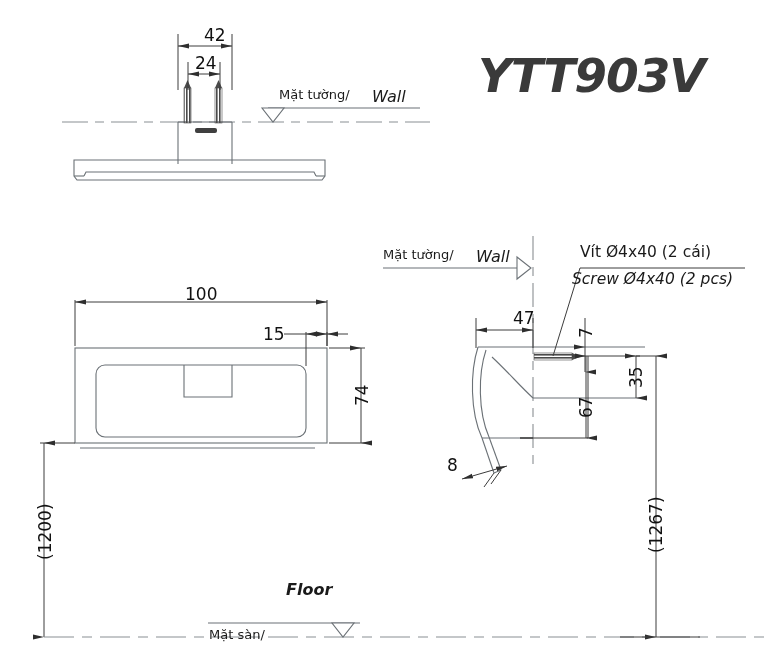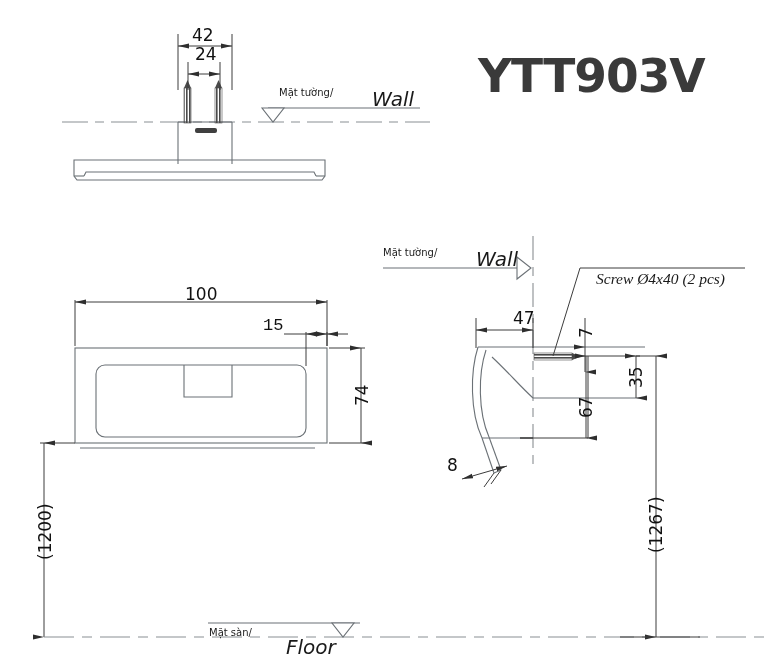--- a/index.html
+++ b/index.html
@@ -21,20 +21,21 @@
     position: absolute;
     left: 0;
     top: 0;
   }
   .model-code {
     position: absolute;
     left: 478px;
     top: 48px;
     font-family: "DejaVu Sans", "Liberation Sans", sans-serif;
     font-weight: bold;
+    font-style: italic;
     font-size: 47px;
     letter-spacing: -1px;
     color: #3a3a3a;
     white-space: nowrap;
   }
   .lbl {
     position: absolute;
     font-family: "DejaVu Sans", "Liberation Sans", sans-serif;
     color: #1a1a1a;
     white-space: nowrap;
@@ -49,22 +50,22 @@
     transform-origin: left top;
     transform: rotate(-90deg);
   }
   .note-vn {
     font-size: 15.5px;
   }
   .note-en {
     font-size: 15.5px;
     font-style: italic;
   }
-  .wall-lbl-vn { font-size: 10px; }
-  .wall-lbl-en { font-size: 20px; font-style: italic; }
+  .wall-lbl-vn { font-size: 13px; }
+  .wall-lbl-en { font-size: 16px; font-style: italic; }
 </style>
 </head>
 <body>
 
 <div id="sheet">
 
   <svg width="768" height="669" viewBox="0 0 768 669">
     <defs>
       <marker id="arrL" markerWidth="12" markerHeight="8" refX="11" refY="4" orient="auto" markerUnits="userSpaceOnUse">
         <path d="M11,4 L0,1.6 L0,6.4 Z" fill="#2e2e2e"></path>
@@ -244,39 +245,40 @@
     </g>
 
     <g stroke="#3c3c3c" stroke-width="1" fill="none">
       <line x1="553" y1="356" x2="580" y2="268"></line>
       <line x1="580" y1="268" x2="745" y2="268"></line>
     </g>
   </svg>
 
   <div class="model-code">YTT903V</div>
 
-  <div class="lbl dim-txt" style="left:192px; top:25px;">42</div>
-  <div class="lbl dim-txt" style="left:195px; top:44px;">24</div>
+  <div class="lbl dim-txt" style="left:204px; top:25px;">42</div>
+  <div class="lbl dim-txt" style="left:195px; top:53px;">24</div>
 
   <div class="lbl wall-lbl-vn" style="left:279px; top:87px;">Mặt tường/</div>
   <div class="lbl wall-lbl-en" style="left:372px; top:87px;">Wall</div>
 
   <div class="lbl dim-txt" style="left:185px; top:284px;">100</div>
-  <div class="lbl dim-txt" style="left:263px; top:316px;font-family:Liberation Mono, monospace;">15</div>
+  <div class="lbl dim-txt" style="left:263px; top:324px;">15</div>
   <div class="lbl dim-txt-v" style="left:352px; top:406px;">74</div>
   <div class="lbl dim-txt-v" style="left:35px; top:560px;">(1200)</div>
 
   <div class="lbl wall-lbl-vn" style="left:209px; top:627px;">Mặt sàn/</div>
-  <div class="lbl wall-lbl-en" style="left:286px; top:635px;">Floor</div>
+  <div class="lbl wall-lbl-en" style="left:286px; top:580px;font-weight:bold;">Floor</div>
 
   <div class="lbl dim-txt" style="left:513px; top:308px;">47</div>
   <div class="lbl dim-txt-v" style="left:576px; top:338px;">7</div>
   <div class="lbl dim-txt-v" style="left:626px; top:388px;">35</div>
   <div class="lbl dim-txt-v" style="left:576px; top:418px;">67</div>
   <div class="lbl dim-txt" style="left:447px; top:455px;">8</div>
   <div class="lbl dim-txt-v" style="left:646px; top:553px;">(1267)</div>
 
   <div class="lbl wall-lbl-vn" style="left:383px; top:247px;">Mặt tường/</div>
   <div class="lbl wall-lbl-en" style="left:476px; top:247px;">Wall</div>
 
-  <div class="lbl note-en" style="left:596px; top:270px;font-family:Liberation Serif, serif;">Screw Ø4x40 (2 pcs)</div>
+  <div class="lbl note-vn" style="left:580px; top:243px;">Vít Ø4x40 (2 cái)</div>
+  <div class="lbl note-en" style="left:572px; top:270px;">Screw Ø4x40 (2 pcs)</div>
 
 </div>
 
 </body></html>

